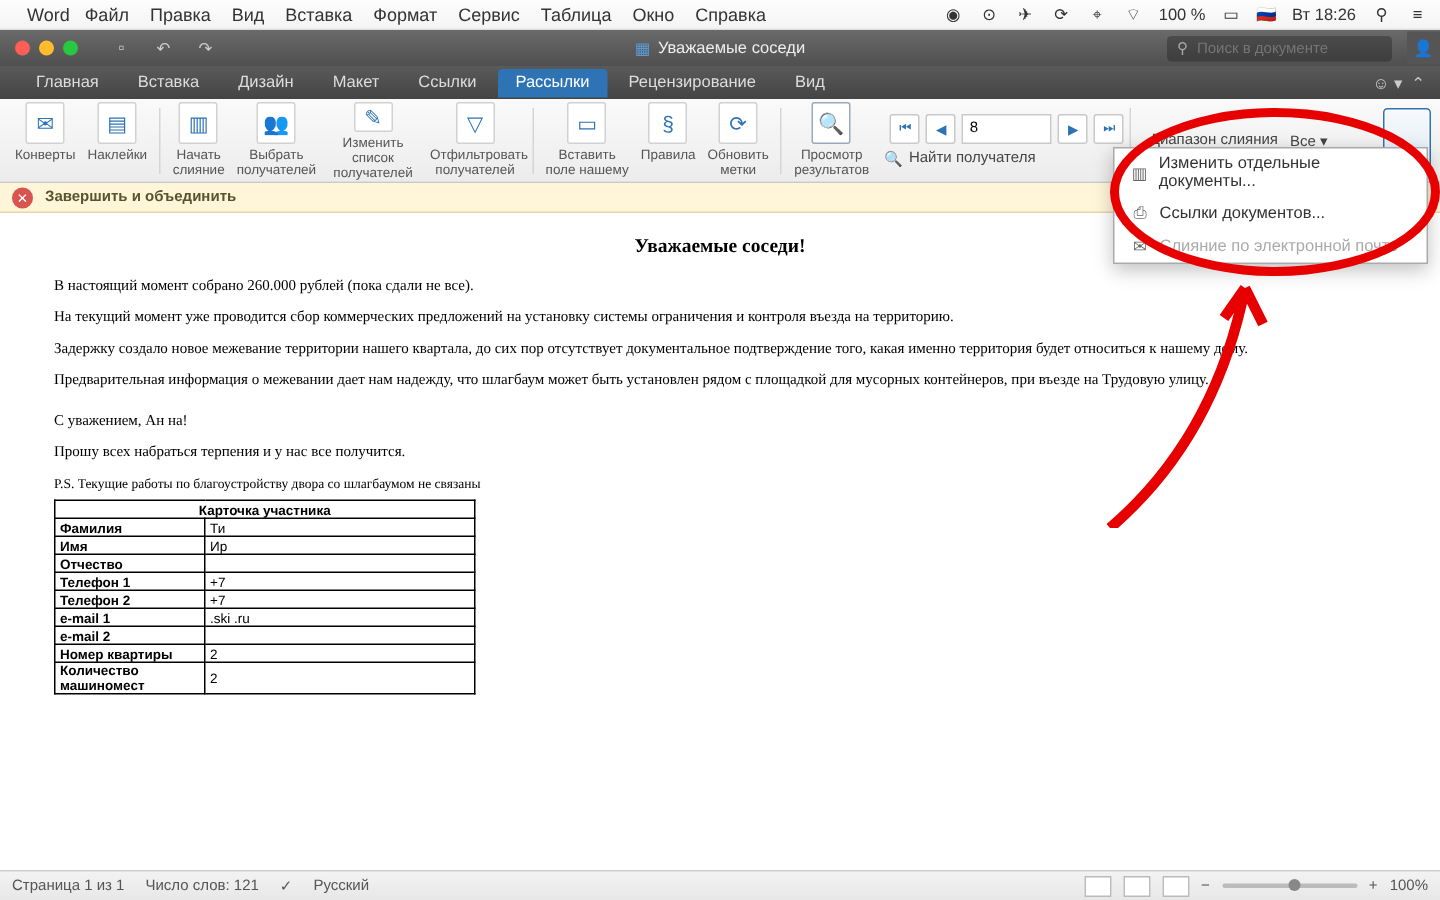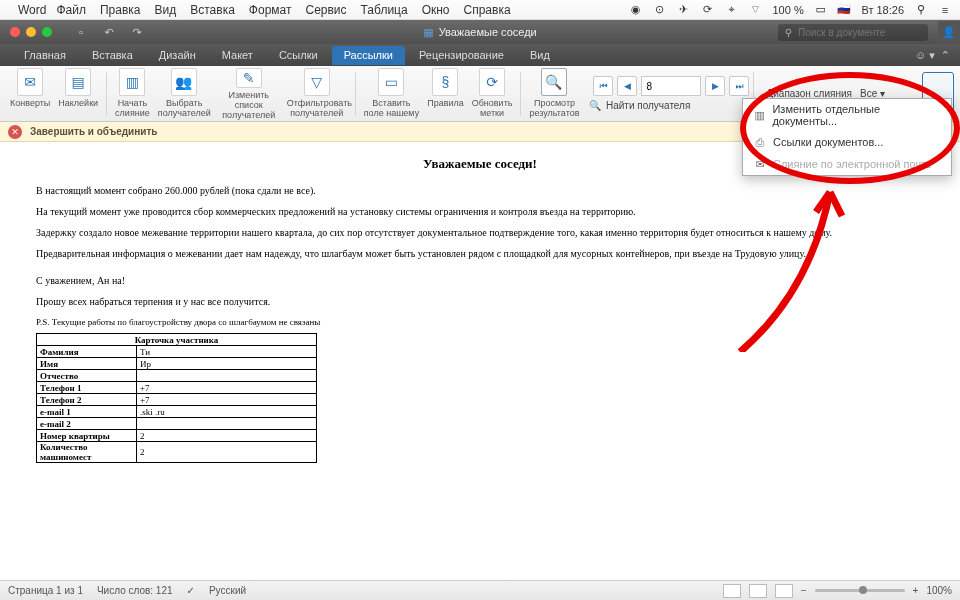--- a/index.html
+++ b/index.html
@@ -33,21 +33,21 @@
 .nav .nb{width:20px;height:20px;border:1px solid #c9c9c9;background:#fff;border-radius:2px;display:flex;align-items:center;justify-content:center;color:#2e74b5;}
 .nav input{width:60px;height:20px;border:1px solid #c9c9c9;padding:0 4px;font-size:10px;}
 .ribbon .mrg{font-size:10px;color:#444;margin-left:8px;}
 .ribbon .mbtn{border:1px solid #2e74b5;background:linear-gradient(#f6f9fc,#e1ecf6);height:44px;width:32px;border-radius:3px;margin-left:auto;box-shadow:inset 0 0 0 1px rgba(255,255,255,.5);}
 .infobar{height:20px;background:#fff5d9;border-bottom:1px solid #e5d8a6;display:flex;align-items:center;font-size:10px;color:#5a5232;padding:0 8px;gap:8px;}
 .infobar .xi{width:14px;height:14px;background:#d9534f;color:#fff;border-radius:50%;display:flex;align-items:center;justify-content:center;font-size:9px;}
 .doc{background:#fff;height:438px;overflow:hidden;padding:14px 36px 10px;position:relative;}
 .doc h4{font-family:"Times New Roman",serif;font-weight:bold;font-size:13px;text-align:center;margin-bottom:12px;}
 .doc p{font-family:"Times New Roman",serif;font-size:10px;margin-bottom:8px;line-height:13px;}
 .doc .ps{font-size:9px;margin-top:8px;margin-bottom:4px;}
-table.card{border-collapse:collapse;font-family:Liberation Serif, serif;font-size:9px;}
+table.card{border-collapse:collapse;font-family:Liberation Sans, sans-serif;font-size:9px;}
 table.card td{border:1px solid #000;padding:0 3px;height:12px;}
 table.card td.l{width:100px;font-weight:bold;}
 table.card td.v{width:180px;font-weight:normal;}
 table.card .hdr td{text-align:center;font-weight:bold;border:1px solid #000;}
 .statusbar{position:absolute;bottom:0;left:0;right:0;height:20px;background:linear-gradient(#f3f3f3,#e7e7e7);border-top:1px solid #ccc;display:flex;align-items:center;font-size:10px;color:#555;padding:0 8px;gap:14px;}
 .statusbar .sright{margin-left:auto;display:flex;align-items:center;gap:8px;}
 .statusbar .vb{width:18px;height:14px;border:1px solid #bbb;background:#fff;}
 .statusbar .slider{width:90px;height:3px;background:#bbb;position:relative;border-radius:2px;}
 .statusbar .slider .knob{width:8px;height:8px;background:#888;border-radius:50%;position:absolute;left:44px;top:-3px;}
 

